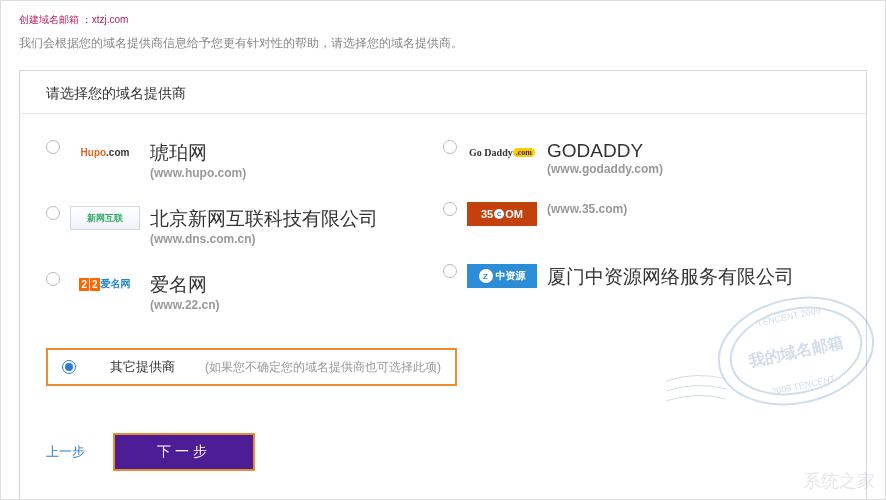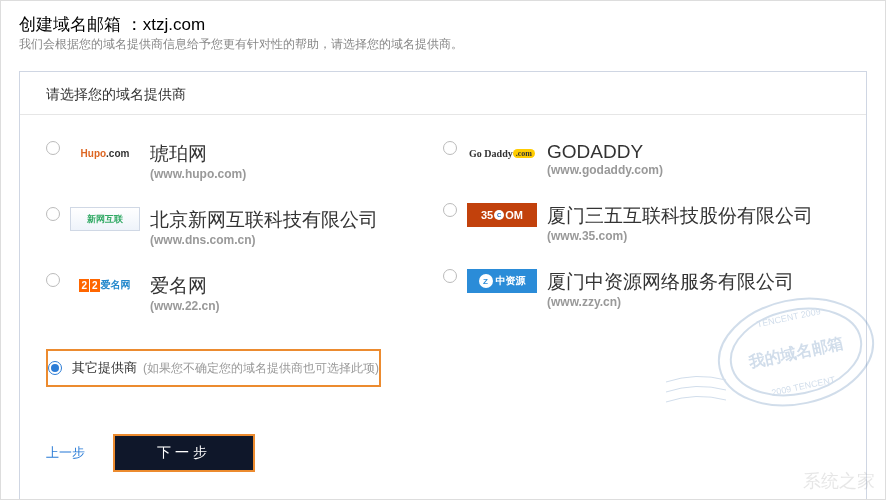--- a/index.html
+++ b/index.html
@@ -8,23 +8,23 @@
       background: #fff;
       width: 886px;
       height: 500px;
       position: relative;
       border: 1px solid #ddd;
     }
     .header {
       padding: 12px 18px 8px;
     }
     .title {
-      font-size: 17px;
-      color: #000000;
-      margin-bottom: 0;
+      font-size: 10px;
+      color: #be185d;
+      margin-bottom: 8px;
     }
     .subtitle {
       font-size: 12px;
       color: #888;
     }
     .panel {
       margin: 10px 18px 18px;
       border: 1px solid #cfd6e3;
       position: relative;
       height: 430px;
@@ -93,41 +93,42 @@
     .logo-35 { background:#c2410c; color:#fff; font-size:11px; display:flex; align-items:center; justify-content:center; }
     .logo-35 .dot { background:#fff; color:#1a5fb4; border-radius:50%; width:10px; height:10px; font-size:6px; display:flex; align-items:center; justify-content:center; margin:0 1px; }
     .logo-zzy { background:#2b8cd8; color:#fff; display:flex; align-items:center; justify-content:center; }
     .logo-zzy .circ { background:#fff; color:#2b8cd8; border-radius:50%; width:14px; height:14px; font-size:8px; display:flex; align-items:center; justify-content:center; margin-right:3px; }
     .pinfo { display: flex; flex-direction: column; }
     .pname { font-size: 19px; color: #333; }
     .purl { font-size: 12px; color: #999; font-weight: bold; }
     .other-row {
       margin: 0 26px;
       border: 2px solid #ec8b2f;
-      padding: 8px 0;
+      padding: 8px 14px;
       display: inline-flex;
       align-items: center;
+      gap: 24px;
     }
     .other-label { font-size: 13px; color: #333; margin-right: 6px; }
     .other-hint { font-size: 12px; color: #999; }
     .actions {
       position: absolute;
       bottom: 28px;
       left: 26px;
       display: flex;
       align-items: center;
     }
     .prev-link {
       color: #2b7cd6;
       font-size: 13px;
       margin-right: 28px;
       cursor: pointer;
     }
     .next-btn {
-      background: #0f172a;
+      background: #4c1d95;
       color: #fff;
       font-size: 14px;
       padding: 8px 42px;
       border: 2px solid #ec8b2f;
       cursor: pointer;
       letter-spacing: 4px;
     }
     .stamp {
       position: absolute;
       right: -10px;
@@ -193,30 +194,28 @@
         <div class="logo logo-godaddy">Go Daddy<span class="pill">.com</span></div>
         <div class="pinfo">
           <span class="pname">GODADDY</span>
           <span class="purl">(www.godaddy.com)</span>
         </div>
       </div>
       <div class="provider-row">
         <div class="radio"></div>
         <div class="logo logo-35">35<span class="dot">C</span>OM</div>
         <div class="pinfo">
-          <span class="pname">厦门三五互联科技股份有限公司</span>
           <span class="purl">(www.35.com)</span>
         </div>
       </div>
       <div class="provider-row">
         <div class="radio"></div>
         <div class="logo logo-zzy"><span class="circ">Z</span>中资源</div>
         <div class="pinfo">
           <span class="pname">厦门中资源网络服务有限公司</span>
-          <span class="purl">(www.zzy.cn)</span>
         </div>
       </div>
     </div>
   </div>
 
   <div class="other-row">
     <div class="radio selected"></div>
     <span class="other-label">其它提供商</span>
     <span class="other-hint">(如果您不确定您的域名提供商也可选择此项)</span>
   </div>

